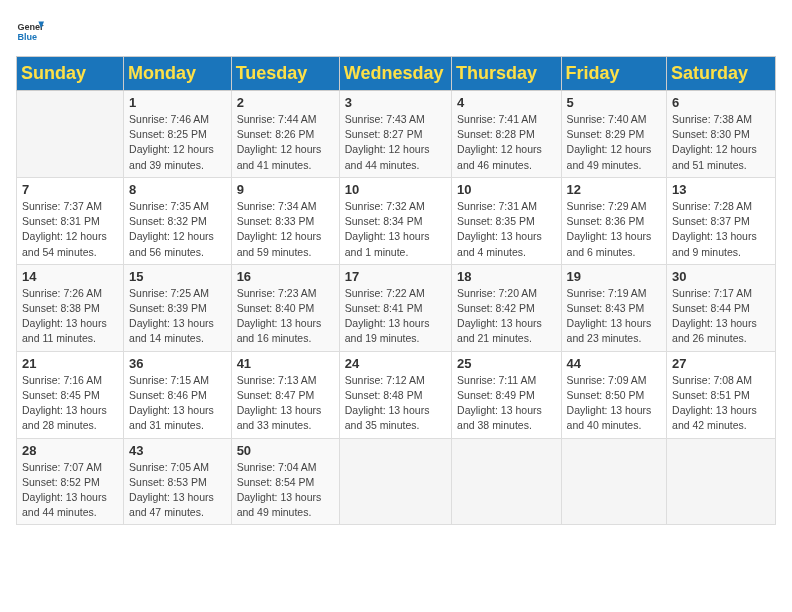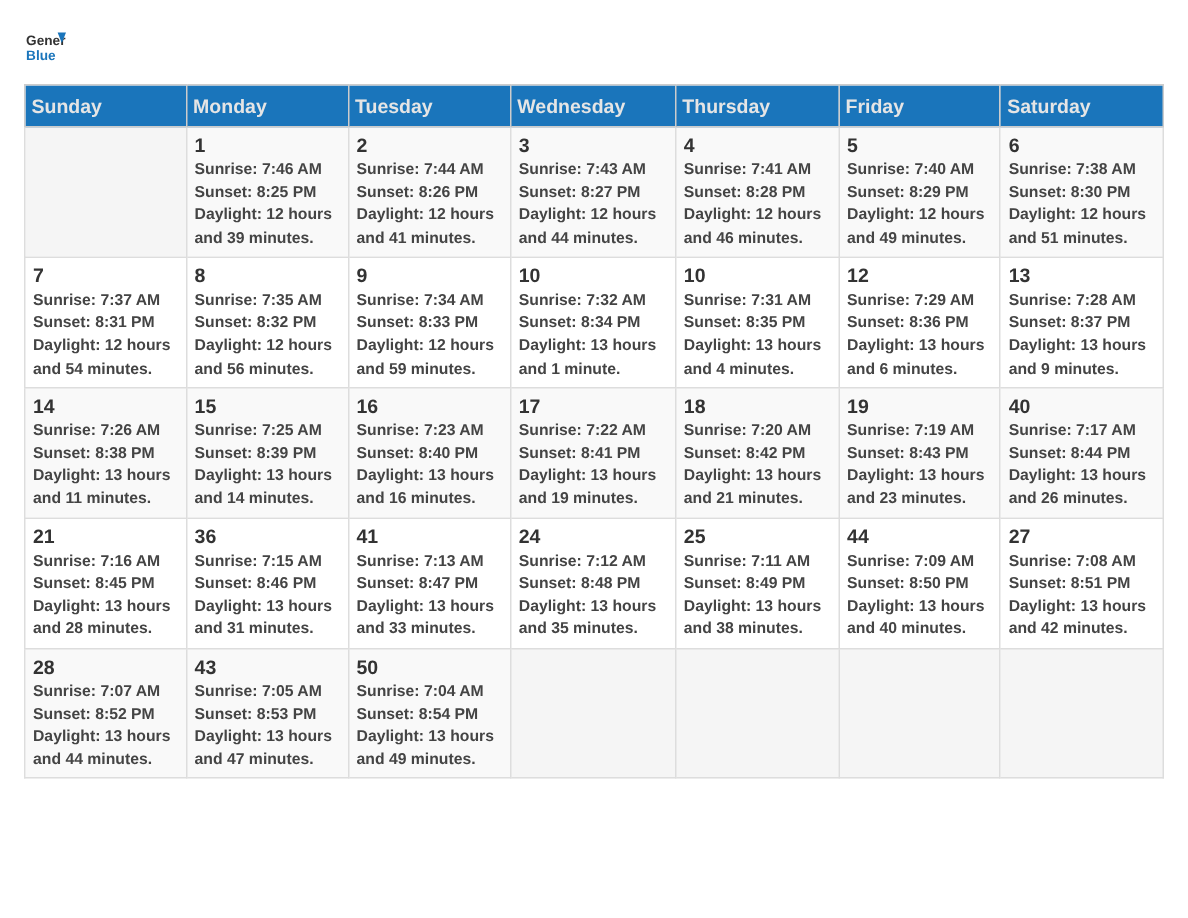--- a/index.html
+++ b/index.html
@@ -37,24 +37,24 @@
       font-size: 14px;
       color: #555;
     }
     table {
       width: 100%;
       border-collapse: collapse;
       font-size: 11px;
     }
     thead tr th {
       background: #1a75bb;
-      color: #e5e5e5;
+      color: #fde047;
       padding: 6px 4px;
       text-align: left;
-      font-size: 13px;
+      font-size: 18px;
       font-weight: bold;
       border: 1px solid #ccc;
     }
     tbody tr td {
       border: 1px solid #ddd;
       vertical-align: top;
       padding: 4px 5px;
       width: 113px;
       min-height: 80px;
       background: #fff;
@@ -66,21 +66,20 @@
       font-weight: bold;
       font-size: 13px;
       color: #333;
       display: block;
       margin-bottom: 2px;
     }
     .day-info {
       color: #444;
       font-size: 10.5px;
       line-height: 1.45;
-      font-weight: bold;
     }
     .empty-cell {
       background: #f5f5f5 !important;
     }
   </style>
 </head>
 <body>
 
 <div class="header">
   <div class="logo">
@@ -185,21 +184,21 @@
         </td>
         <td>
           <span class="day-number">18</span>
           <div class="day-info">Sunrise: 7:20 AM<br>Sunset: 8:42 PM<br>Daylight: 13 hours and 21 minutes.</div>
         </td>
         <td>
           <span class="day-number">19</span>
           <div class="day-info">Sunrise: 7:19 AM<br>Sunset: 8:43 PM<br>Daylight: 13 hours and 23 minutes.</div>
         </td>
         <td>
-          <span class="day-number">40</span>
+          <span class="day-number">30</span>
           <div class="day-info">Sunrise: 7:17 AM<br>Sunset: 8:44 PM<br>Daylight: 13 hours and 26 minutes.</div>
         </td>
       </tr>
       <tr>
         <td>
           <span class="day-number">21</span>
           <div class="day-info">Sunrise: 7:16 AM<br>Sunset: 8:45 PM<br>Daylight: 13 hours and 28 minutes.</div>
         </td>
         <td>
           <span class="day-number">36</span>

